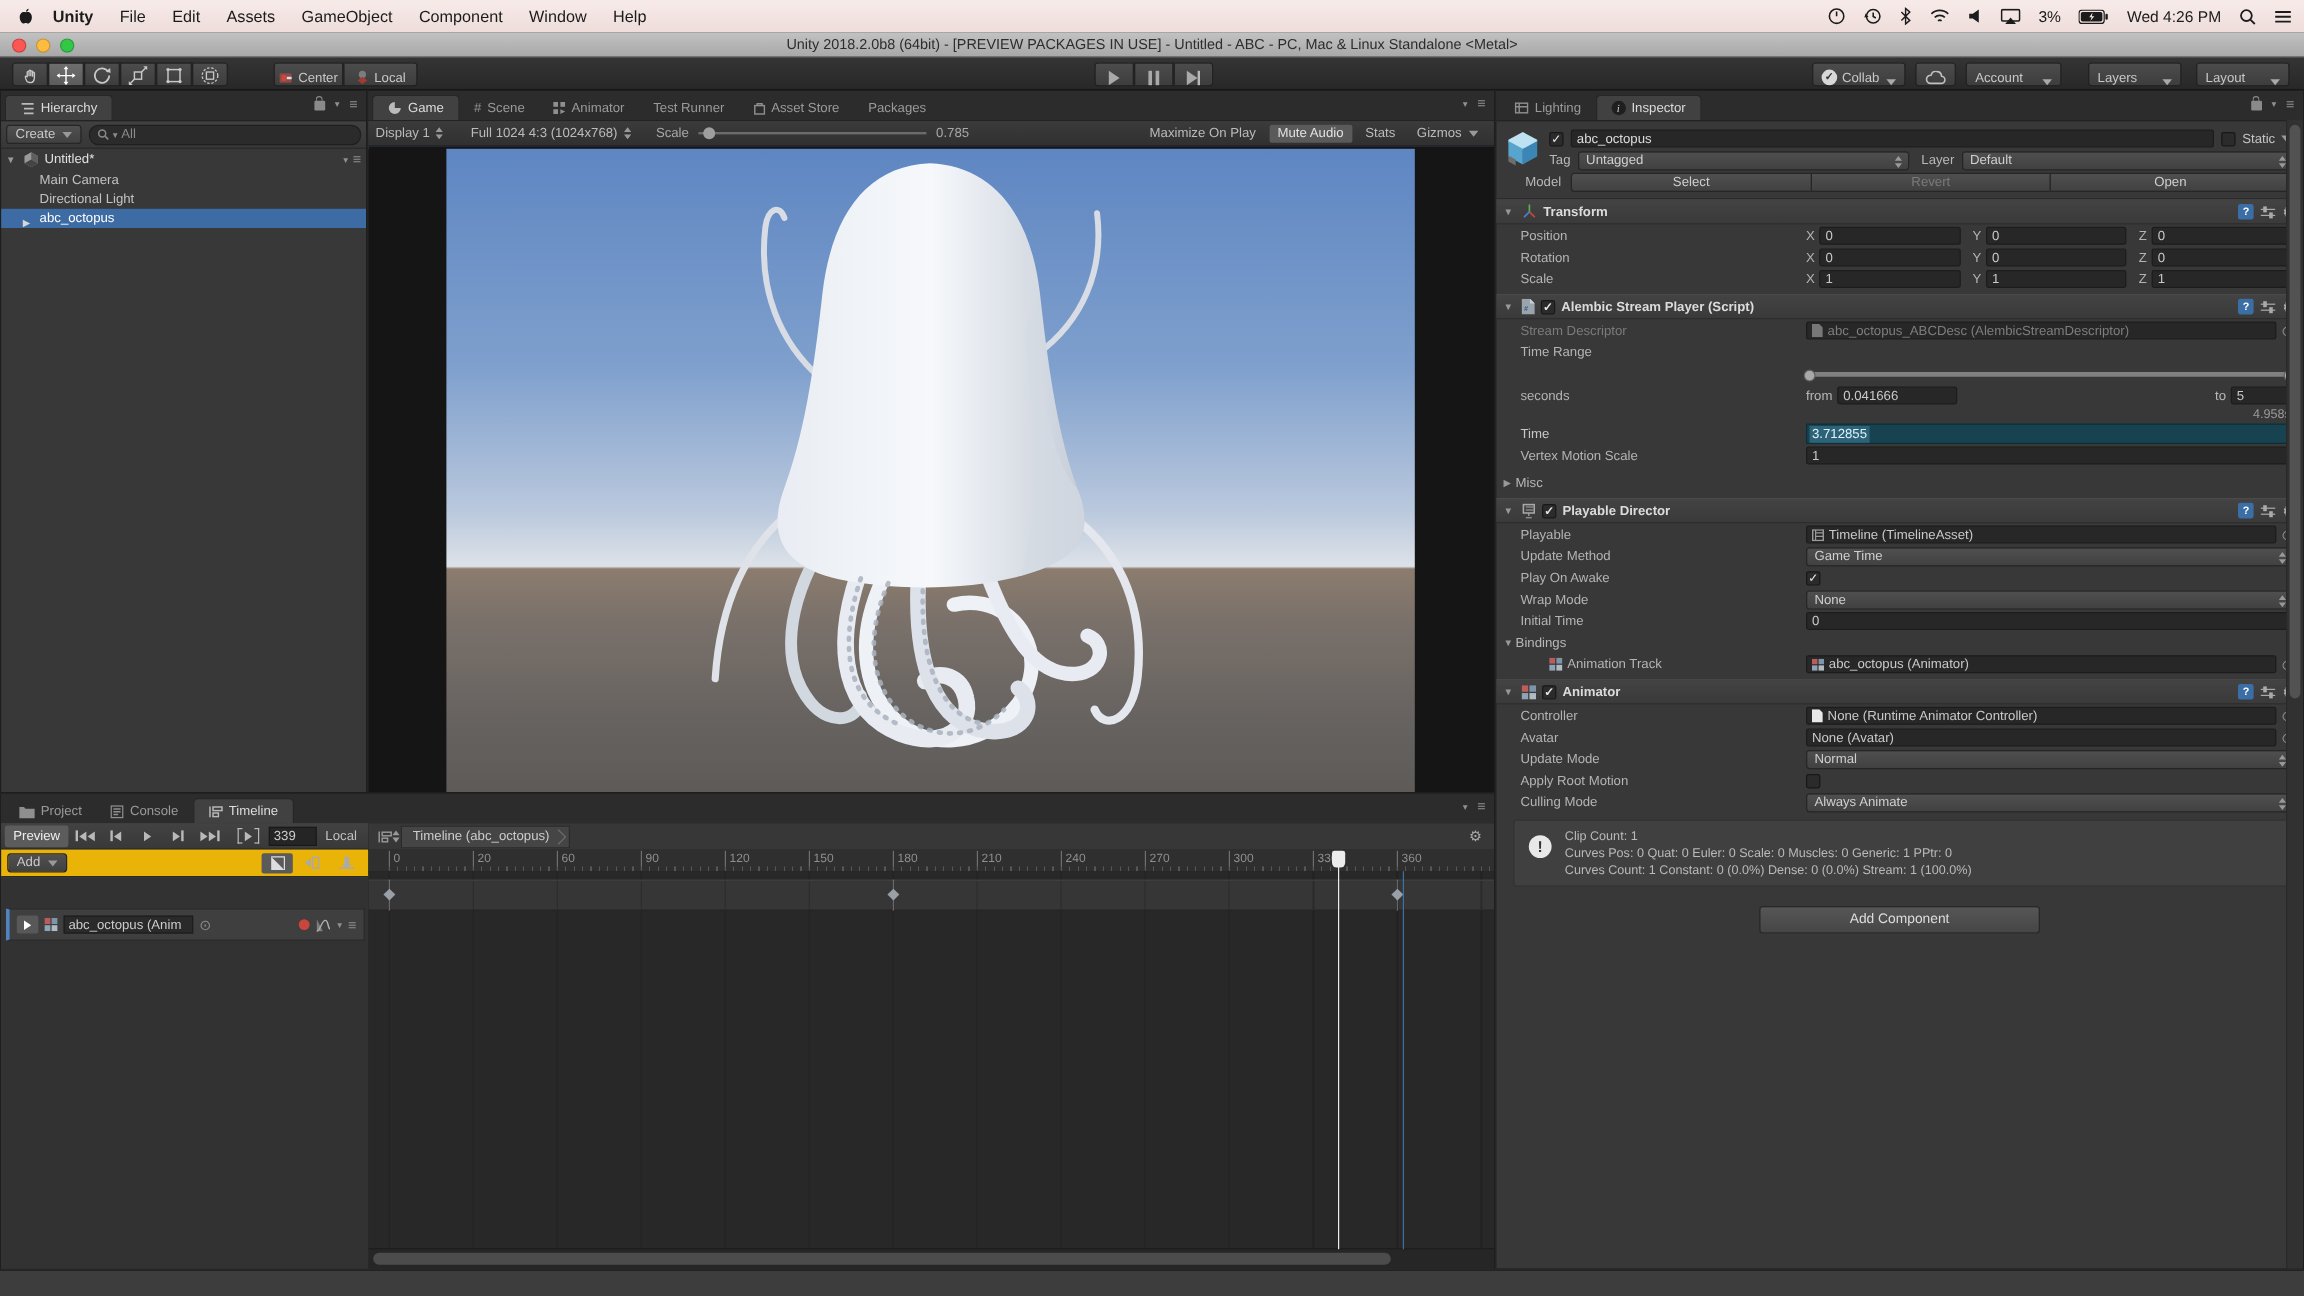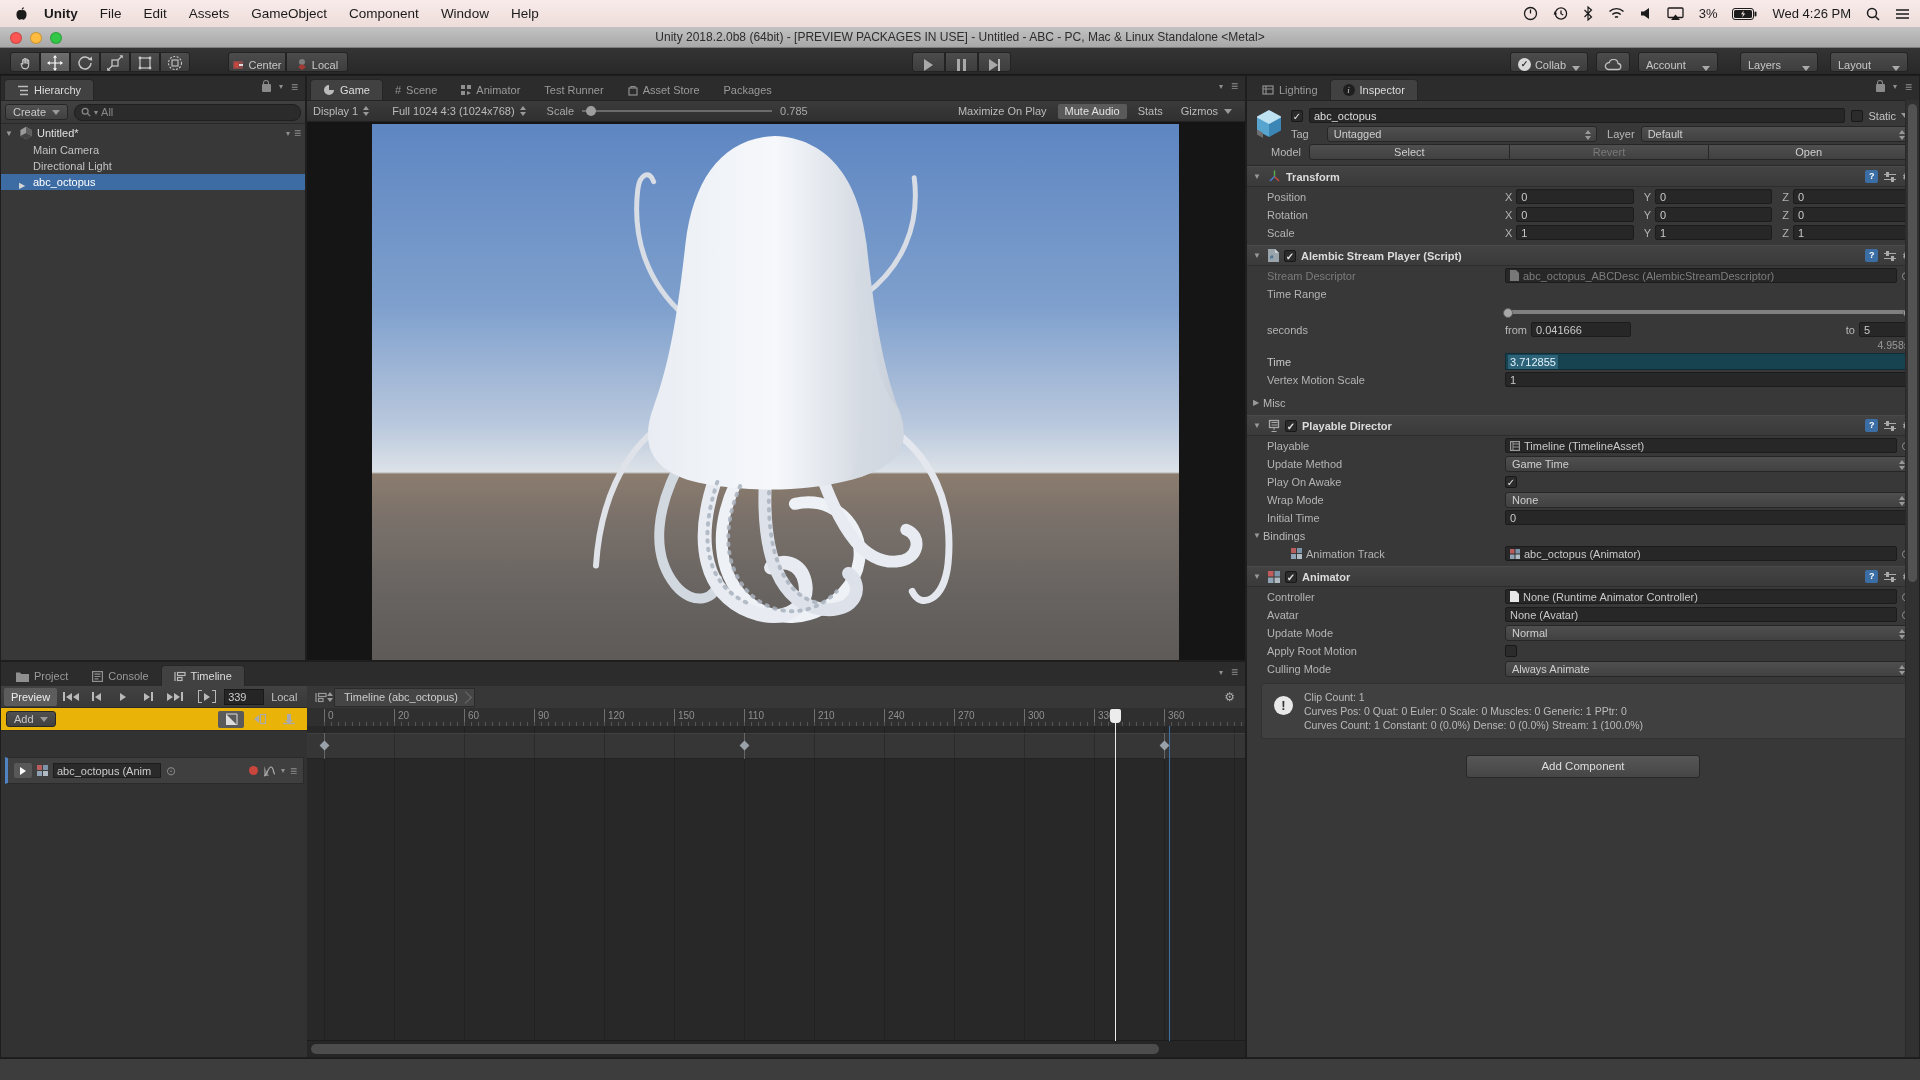--- a/index.html
+++ b/index.html
@@ -498,21 +498,21 @@
         <path fill="#6e6e6e" d="M2 20.5 8 24v5l-6-3.5z"></path>
       </svg>
       <div class="irow" style="margin-left:44px">
         <span class="cb checked"></span>
         <div class="tfield" style="margin:0 6px;color:#dedede">abc_octopus</div>
         <span class="cb"></span>
         <span style="margin:0 3px 0 5px;color:#c4c4c4">Static</span>
         <div class="ddarrow" style="border-top-color:#999;margin-right:2px"></div>
       </div>
       <div class="irow" style="margin-left:44px">
-        <span style="margin-right:18px">Tag</span>
+        <span style="margin-right:6px">Tag</span>
         <div class="popup" style="max-width:278px"><span>Untagged</span><span class="ud"></span></div>
         <span style="margin:0 6px 0 10px">Layer</span>
         <div class="popup"><span>Default</span><span class="ud"></span></div>
       </div>
       <div class="irow" style="margin-left:24px">
         <span style="width:38px;flex:none">Model</span>
         <div class="seg l">Select</div>
         <div class="seg dim" style="border-left:none;border-right:none">Revert</div>
         <div class="seg r" style="margin-right:2px">Open</div>
       </div>
@@ -921,21 +921,21 @@
         <div class="crumb">Timeline (abc_octopus)</div>
         <span class="icon-gear" style="position:absolute;right:10px;top:5px"></span>
       </div>
       <div class="tl-ruler">
         <span class="rl" style="left:17px">0</span>
         <span class="rl" style="left:87px">20</span>
         <span class="rl" style="left:157px">60</span>
         <span class="rl" style="left:227px">90</span>
         <span class="rl" style="left:297px">120</span>
         <span class="rl" style="left:367px">150</span>
-        <span class="rl" style="left:437px">110</span>
+        <span class="rl" style="left:437px">180</span>
         <span class="rl" style="left:507px">210</span>
         <span class="rl" style="left:577px">240</span>
         <span class="rl" style="left:647px">270</span>
         <span class="rl" style="left:717px">300</span>
         <span class="rl" style="left:787px">330</span>
         <span class="rl" style="left:857px">360</span>
       </div>
       <div class="tl-tracks">
         <div class="tl-band"></div>
         <div class="kfline" style="left:17px"></div>

